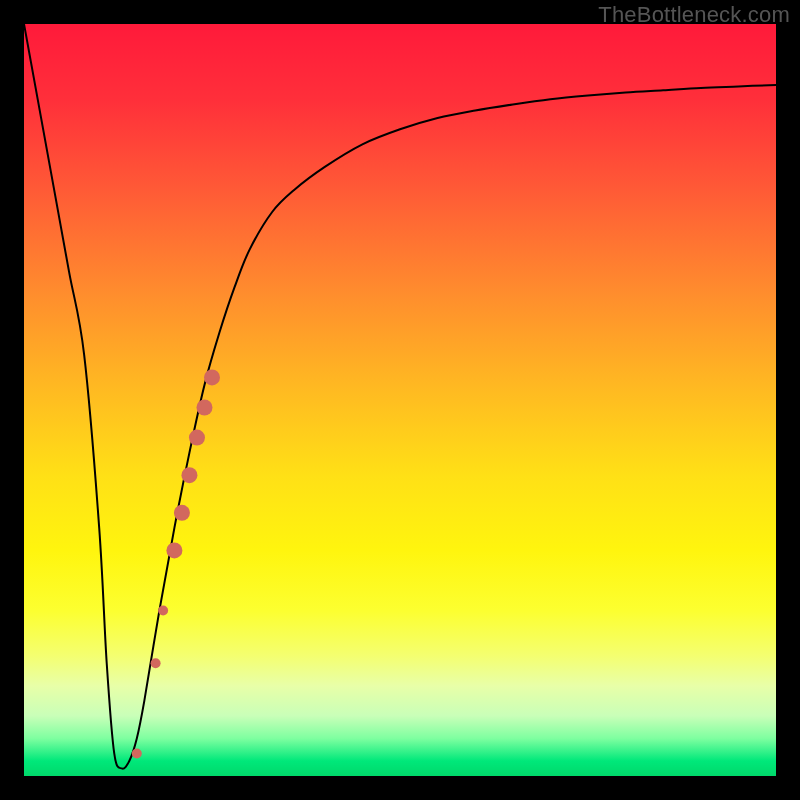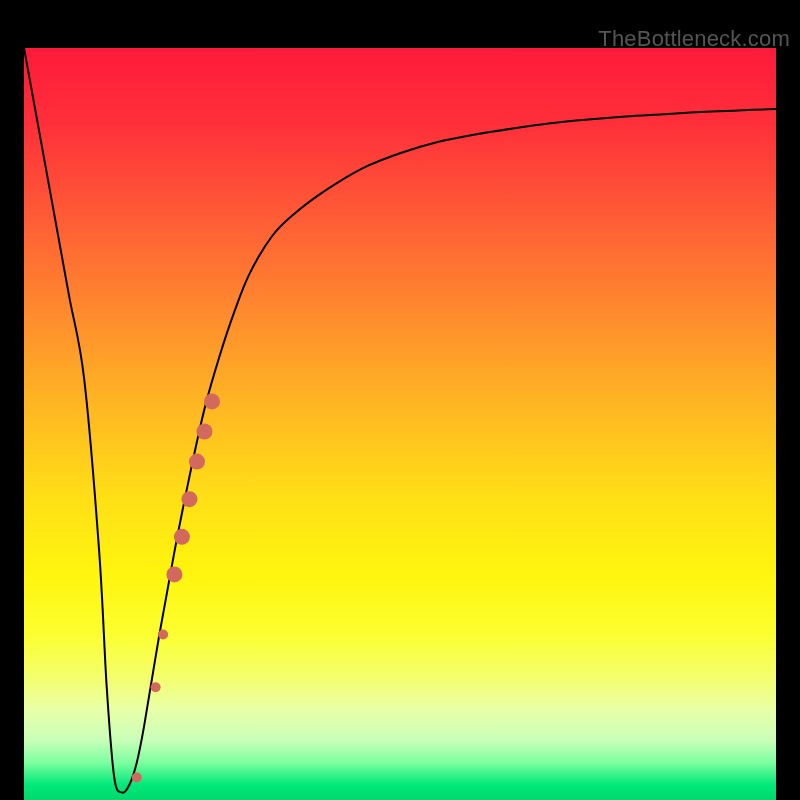--- a/index.html
+++ b/index.html
@@ -9,21 +9,20 @@
     height: 800px;
     overflow: hidden;
     background: #000;
     font-family: Arial, Helvetica, sans-serif;
   }
   .frame {
     position: relative;
     width: 800px;
     height: 736px;
     background: #000;
-    margin-top: 24px;
   }
   .plot-area {
     position: absolute;
     left: 24px;
     top: 24px;
     width: 752px;
     height: 752px;
     overflow: hidden;
   }
   .gradient-bg {

